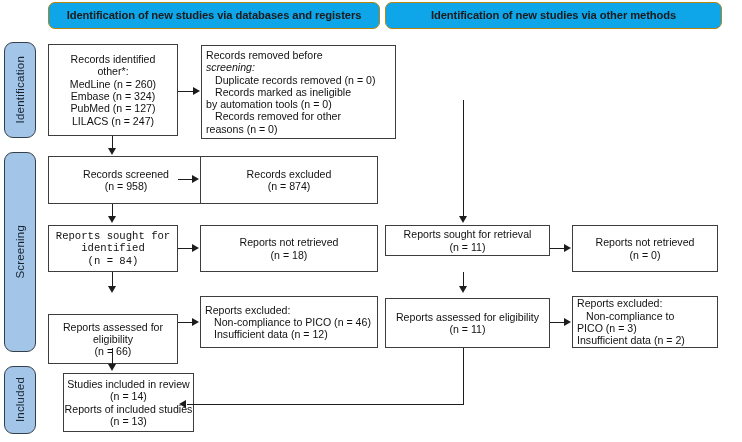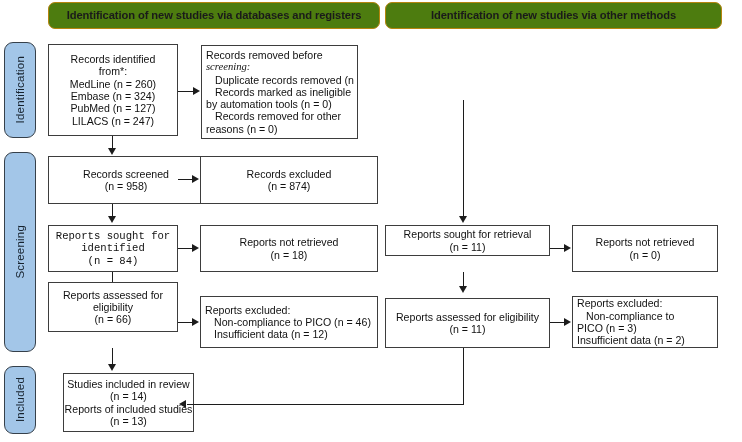--- a/index.html
+++ b/index.html
@@ -16,21 +16,21 @@
     position: relative;
     width: 742px;
     height: 442px;
     background: #ffffff;
     overflow: hidden;
   }
 
   
   .hdr {
     position: absolute;
-    background: #4d7c0f;
+    background: #0ea5e9;
     border: 1px solid #b5850f;
     border-radius: 7px;
     box-sizing: border-box;
     display: flex;
     align-items: center;
     justify-content: center;
     font-size: 11.2px;
     font-weight: bold;
     color: #1a1a1a;
     letter-spacing: -0.1px;
@@ -79,21 +79,21 @@
     text-align: center;
   }
   .box.left {
     display: flex;
     flex-direction: column;
     align-items: flex-start;
     justify-content: center;
     text-align: left;
   }
   .box .ln { display: block; white-space: nowrap; }
-  .box .ital { font-style: italic; font-family: Liberation Serif, serif; }
+  .box .ital { font-style: italic; }
   .box .ind { padding-left: 9px; }
 
   
   .vline, .hline {
     position: absolute;
     background: #1c1c1c;
   }
   .vline { width: 1.4px; }
   .hline { height: 1.4px; }
 
@@ -134,28 +134,28 @@
   </div>
   <div class="rail" style="left:4px; top:152px; width:32px; height:200px;">
     <span>Screening</span>
   </div>
   <div class="rail" style="left:4px; top:366px; width:32px; height:68px;">
     <span>Included</span>
   </div>
 
   <div class="box center" style="left:48px; top:44px; width:130px; height:92px;">
     <span class="ln">Records identified</span>
-    <span class="ln">from*:</span>
+    <span class="ln">other*:</span>
     <span class="ln">MedLine (n = 260)</span>
     <span class="ln">Embase (n = 324)</span>
     <span class="ln">PubMed (n = 127)</span>
     <span class="ln">LILACS (n = 247)</span>
   </div>
 
-  <div class="box left" style="left:201px; top:45px; width:157px; height:94px;">
+  <div class="box left" style="left:201px; top:45px; width:195px; height:94px;">
     <span class="ln">Records removed before</span>
     <span class="ln ital">screening:</span>
     <span class="ln ind">Duplicate records removed (n = 0)</span>
     <span class="ln ind">Records marked as ineligible</span>
     <span class="ln">by automation tools (n = 0)</span>
     <span class="ln ind">Records removed for other</span>
     <span class="ln">reasons (n = 0)</span>
   </div>
 
   <div class="hline" style="left:178px; top:91px; width:16px;"></div>
@@ -186,21 +186,21 @@
   <div class="box center" style="left:200px; top:225px; width:178px; height:47px;">
     <span class="ln">Reports not retrieved</span>
     <span class="ln">(n = 18)</span>
   </div>
   <div class="hline" style="left:178px; top:248px; width:15px;"></div>
   <div class="arrow-r" style="left:192px; top:244.2px;"></div>
 
   <div class="vline" style="left:112px; top:272px; height:15px;"></div>
   <div class="arrow-d" style="left:108.2px; top:286px;"></div>
 
-  <div class="box center" style="left:48px; top:282px; width:130px; height:50px;">
+  <div class="box center" style="left:48px; top:314px; width:130px; height:50px;">
     <span class="ln">Reports assessed for</span>
     <span class="ln">eligibility</span>
     <span class="ln">(n = 66)</span>
   </div>
   <div class="box left" style="left:200px; top:296px; width:178px; height:52px;">
     <span class="ln">Reports excluded:</span>
     <span class="ln ind">Non-compliance to PICO (n = 46)</span>
     <span class="ln ind">Insufficient data (n = 12)</span>
   </div>
   <div class="hline" style="left:178px; top:322px; width:15px;"></div>

